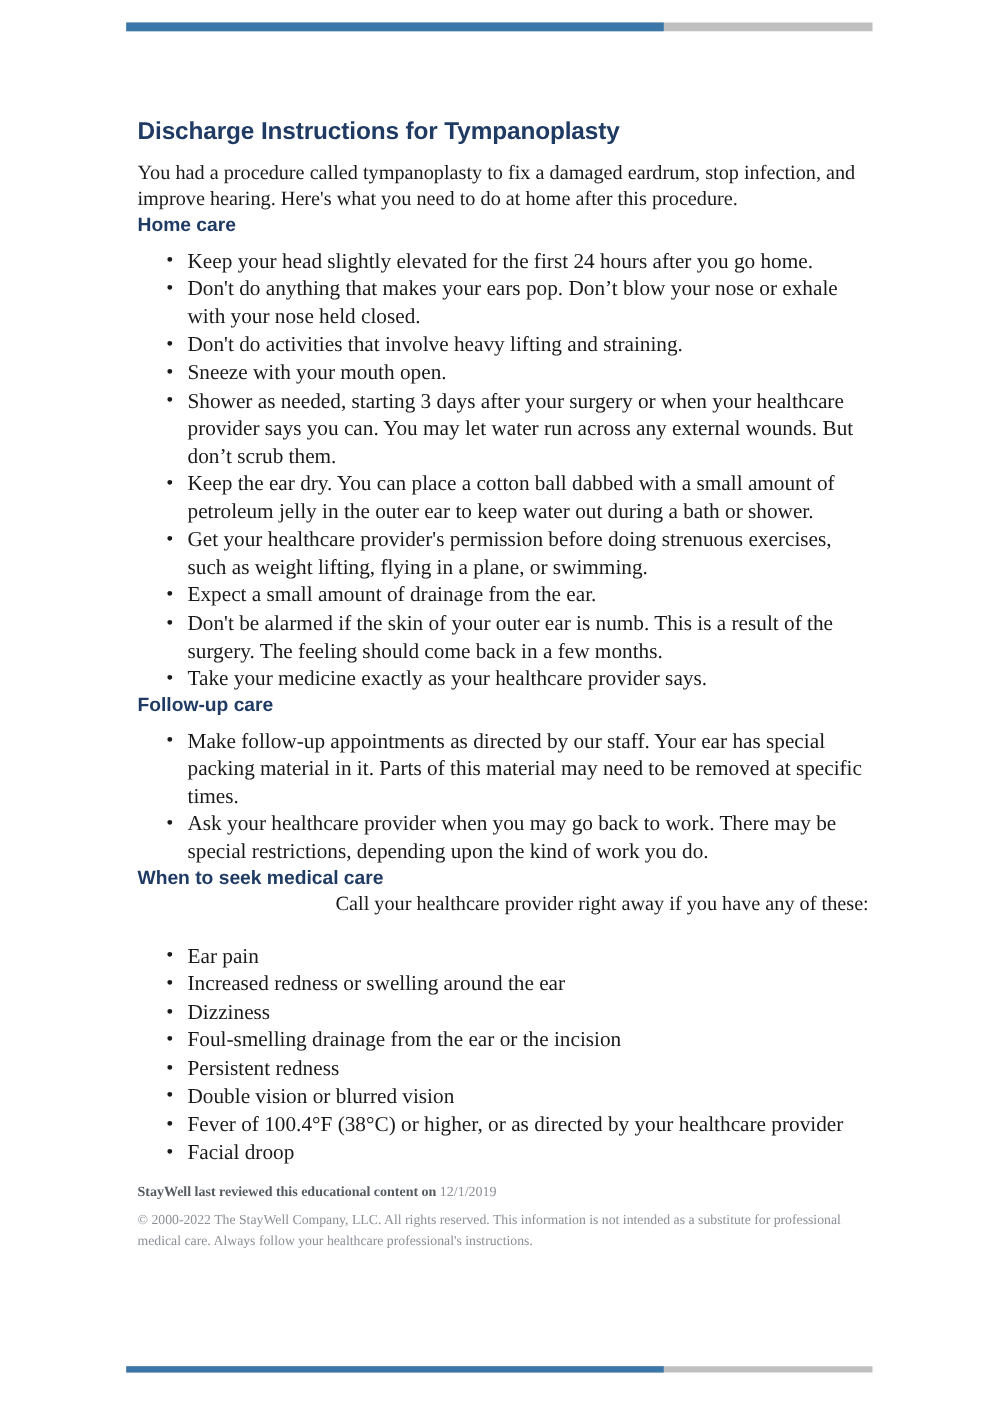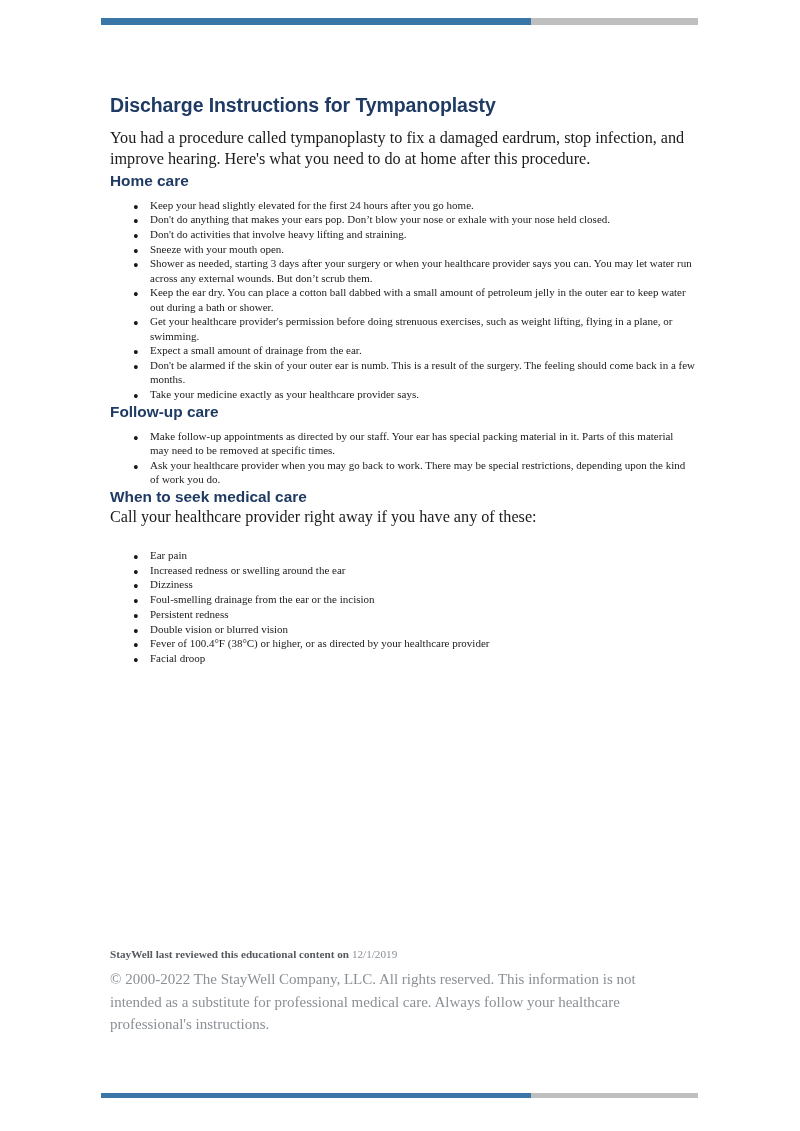--- a/index.html
+++ b/index.html
@@ -74,38 +74,38 @@
   .sec-home   { margin-top: 21px; }
   .sec-follow { margin-top: 46px; }
   .sec-seek   { margin-top: 44px; }
 
   ul.bullets {
     margin: 7px 0 0 0;
     padding-left: 40px;
     list-style: none;
   }
   ul.bullets > li {
-    font-size: 11px;
+    font-size: 17px;
     line-height: 1.295;
     color: #1a1a1a;
     position: relative;
     padding-left: 0;
     margin: 0 0 0.5px 0;
   }
   ul.bullets > li::before {
     content: "\2022";
     position: absolute;
     left: -17px;
     top: 0;
     font-size: 16.2px;
     line-height: 1.295;
     color: #1a1a1a;
   }
 
-  .lead-seek { margin-top: 11px; }
+  .lead-seek { margin-top: 11px; text-align: right; }
   ul.tight { margin-top: 20px; }
 
   
   .footer-meta {
     position: absolute;
     left: 110px;
     top: 946px;
     width: 575px;
     font-family: Liberation Serif, serif;
   }
@@ -113,21 +113,21 @@
     font-size: 11.2px;
     color: #8b9096;
     line-height: 1.5;
     margin-bottom: 5px;
   }
   .reviewed-line b {
     color: #555b61;
     font-weight: bold;
   }
   .disclaimer {
-    font-size: 15px;
+    font-size: 11px;
     color: #8b9096;
     line-height: 1.52;
   }
 
   
   .bottom-rule {
     position: absolute;
     left: 101px;
     top: 1093px;
     width: 597px;

